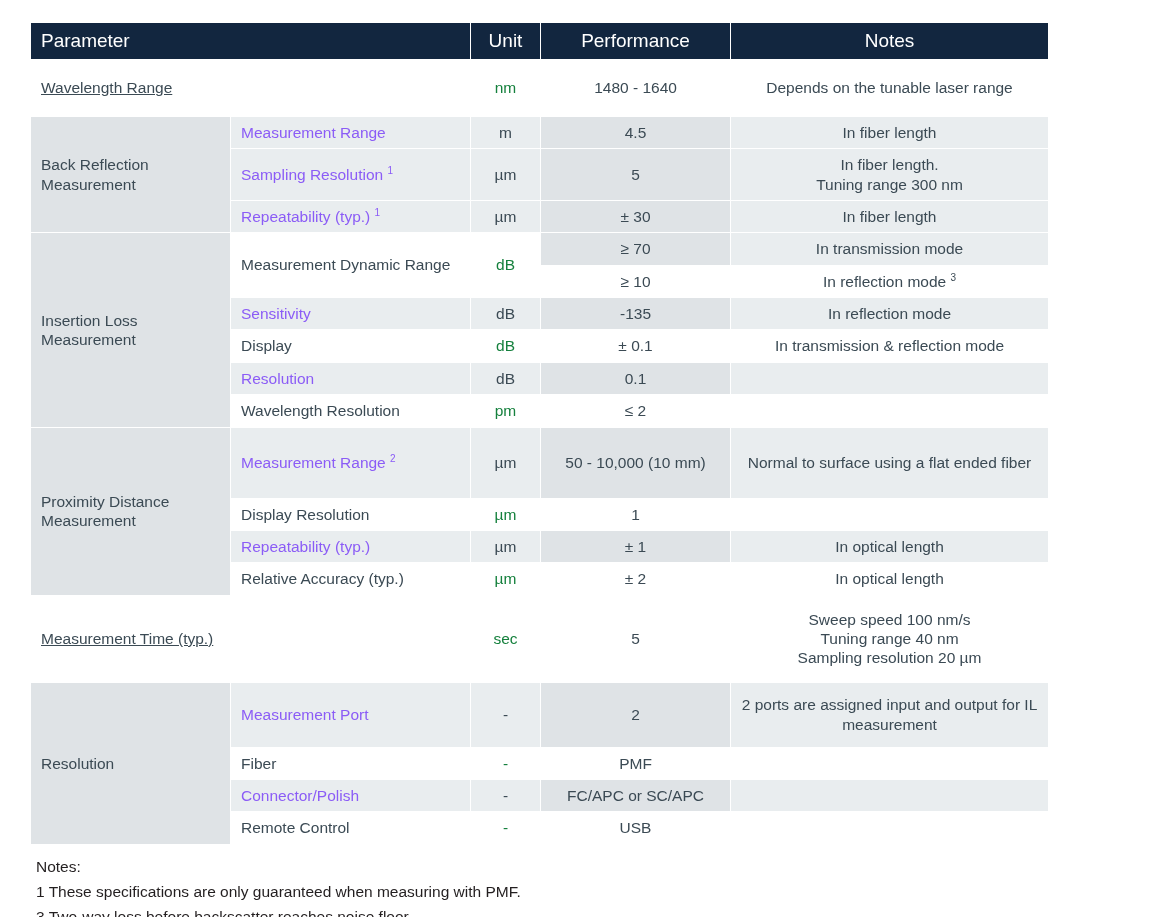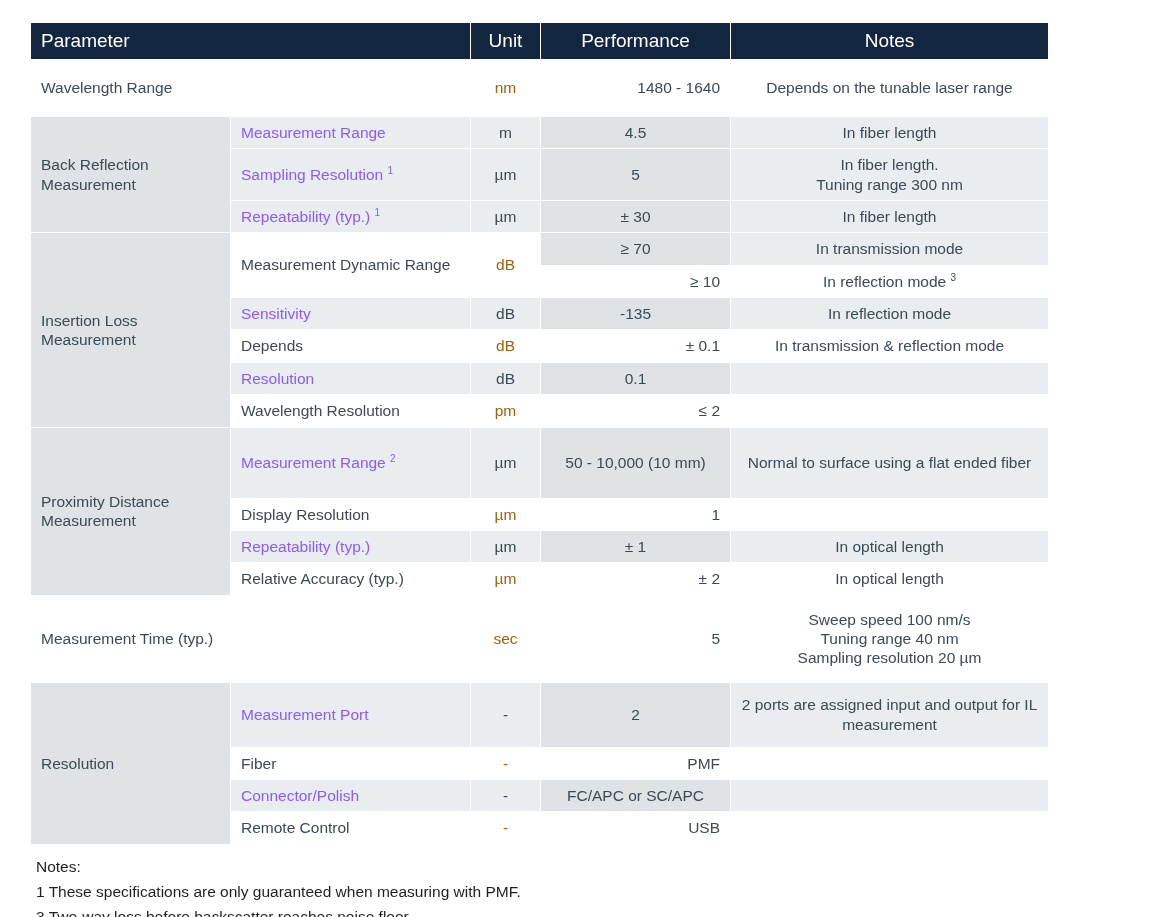--- a/index.html
+++ b/index.html
@@ -67,48 +67,49 @@
     color: #3b4a54;
   }
   .c-unit {
     background: #e9edef;
     text-align: center;
     color: #3b4a54;
   }
   .c-unit-white {
     background: #ffffff;
     text-align: center;
-    color: #a16207;
+    color: #15803d;
     margin-top: 24px;
   }
   .c-perf {
     background: #dfe3e6;
     text-align: center;
     color: #3b4a54;
     margin-left: 33px;
   }
   .c-perf-white {
     background: #ffffff;
-    text-align: right;
+    text-align: center;
     color: #3b4a54;
   }
   .c-notes {
     background: #e9edef;
     text-align: center;
     color: #3b4a54;
   }
   .c-notes-white {
     background: #ffffff;
     text-align: center;
     color: #3b4a54;
   }
   .c-wide-param {
     background: #ffffff;
     text-align: left;
     color: #3b4a54;
+    text-decoration: underline;
   }
   sup {
     font-size: 10px;
     vertical-align: super;
     line-height: 0;
   }
   .multiline { white-space: pre-line; }
 
   
   col.col-a { width: 200px; }
@@ -191,21 +192,21 @@
           <td class="c-perf-white">≥ 10</td>
           <td class="c-notes-white"><span>In reflection mode</span> <sup>3</sup></td>
         </tr>
         <tr>
           <td class="c-sub">Sensitivity</td>
           <td class="c-unit">dB</td>
           <td class="c-perf">-135</td>
           <td class="c-notes">In reflection mode</td>
         </tr>
         <tr>
-          <td class="c-sub-white">Depends</td>
+          <td class="c-sub-white">Display</td>
           <td class="c-unit-white">dB</td>
           <td class="c-perf-white">± 0.1</td>
           <td class="c-notes-white">In transmission &amp; reflection mode</td>
         </tr>
         <tr>
           <td class="c-sub">Resolution</td>
           <td class="c-unit">dB</td>
           <td class="c-perf">0.1</td>
           <td class="c-notes"></td>
         </tr>

